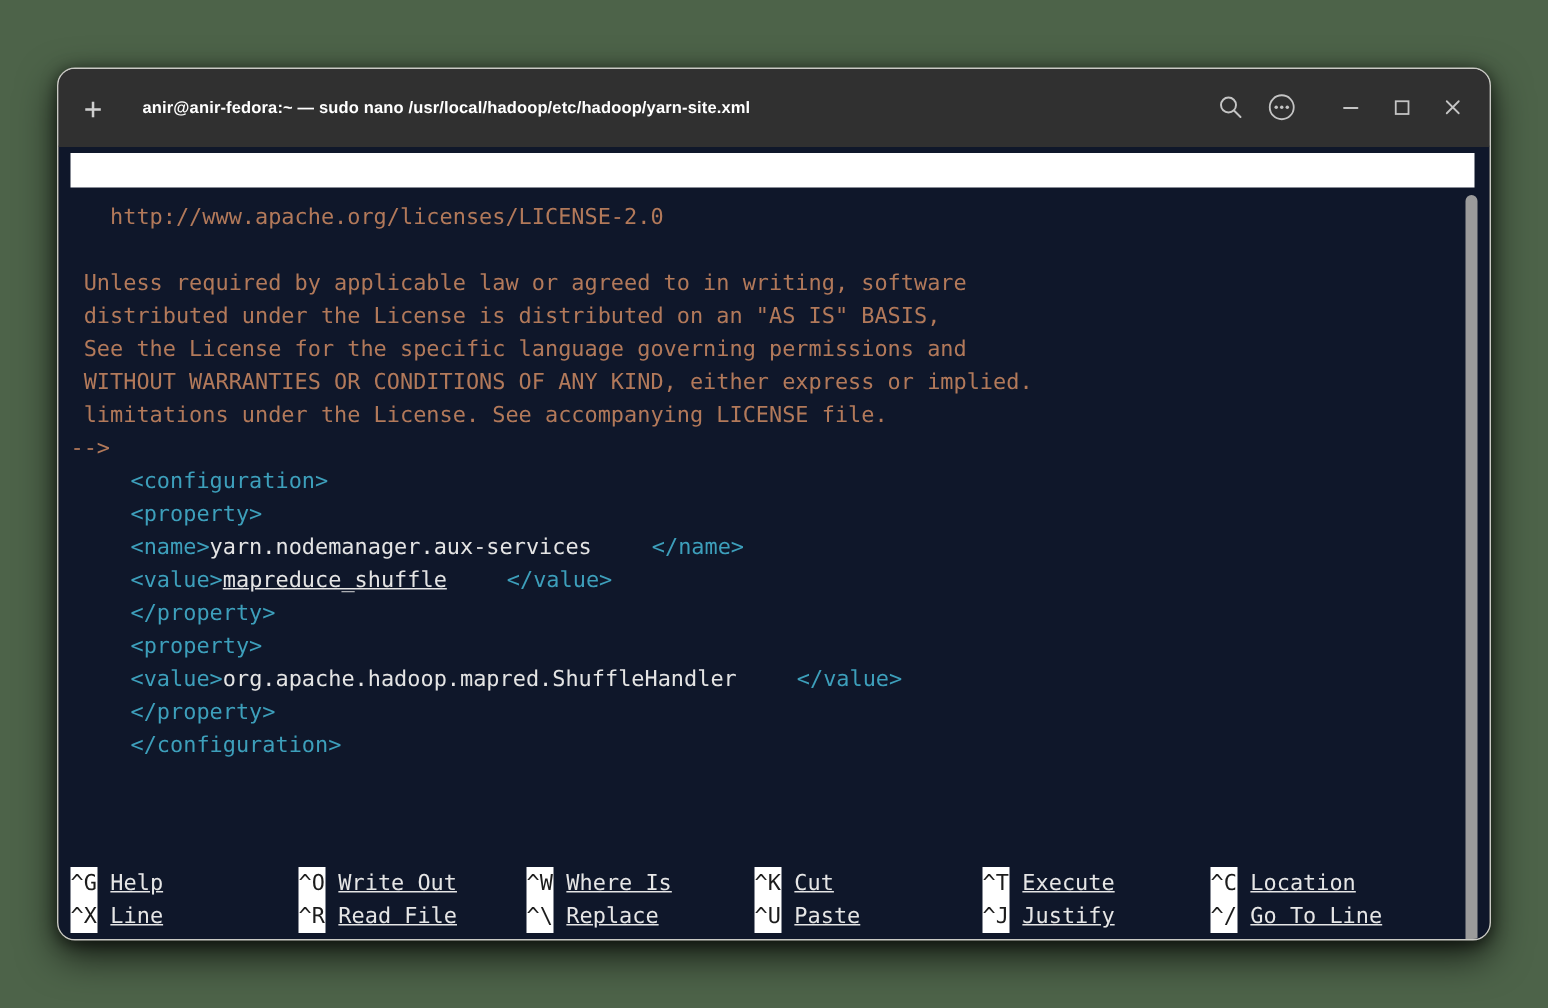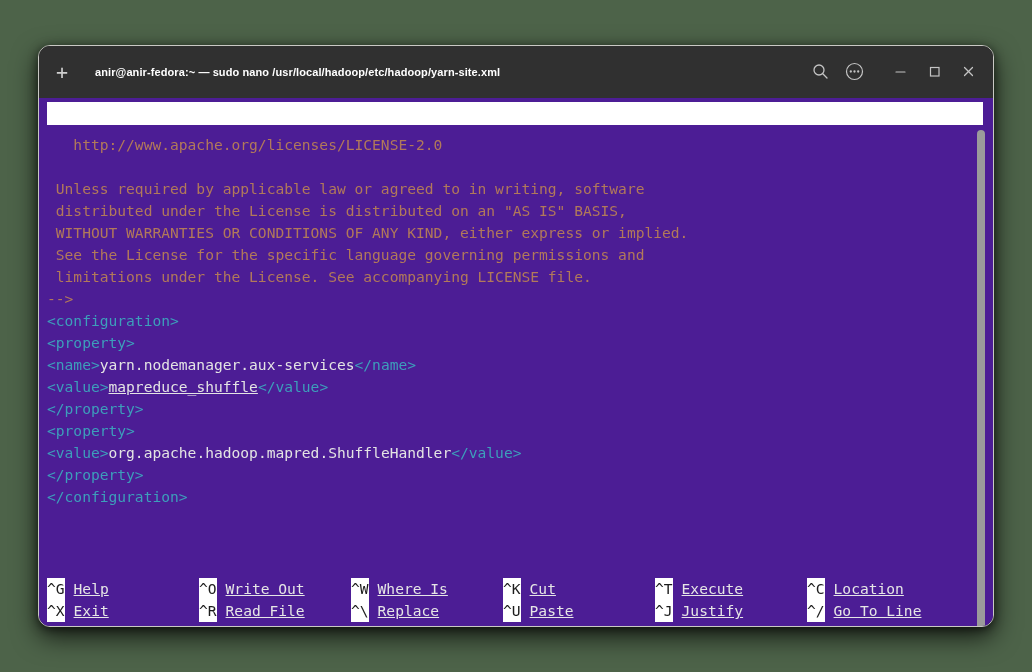--- a/index.html
+++ b/index.html
@@ -120,21 +120,21 @@
   }
 
   .code-line {
     height: 22px;
     line-height: 22px;
     font-size: 14.6px;
     white-space: pre;
     color: #d6d6d6;
   }
   .cmt  { color: #b2795a; }
-  .tag  { color: #3d9fbb; }
+  .tag  { color: #3d9fbb; margin-left: 40px; }
   .txt  { color: #e4e4e4; text-align: right; }
 
   
   #scrollbar-track {
     position: absolute;
     top: 30px;
     right: 6px;
     width: 12px;
     bottom: 6px;
     background: transparent;
@@ -237,34 +237,34 @@
         <div class="tb-icon">
           <svg width="15" height="15" viewBox="0 0 15 15" stroke="currentColor" stroke-width="1.2">
             <line x1="3.5" y1="3.5" x2="11.5" y2="11.5" stroke-linecap="round"></line>
             <line x1="11.5" y1="3.5" x2="3.5" y2="11.5" stroke-linecap="round"></line>
           </svg>
         </div>
 
       </div>
     </div>
 
-    <div id="nano" style="background: #4c1d95;">
+    <div id="nano" style="background: #0f172a;">
 
       <div id="nano-header">
         
         
       </div>
 
       <div id="nano-body">
           <div class="code-line"><span class="cmt" style="color: rgb(178, 121, 90);">   http://www.apache.org/licenses/LICENSE-2.0</span></div>
           <div class="code-line"><span class="cmt" style="color: rgb(178, 121, 90);"></span></div>
           <div class="code-line"><span class="cmt" style="color: rgb(178, 121, 90);"> Unless required by applicable law or agreed to in writing, software</span></div>
           <div class="code-line"><span class="cmt" style="color: rgb(178, 121, 90);"> distributed under the License is distributed on an "AS IS" BASIS,</span></div>
+          <div class="code-line"><span class="cmt" style="color: rgb(178, 121, 90);"> See the License for the specific language governing permissions and</span></div>
           <div class="code-line"><span class="cmt" style="color: rgb(178, 121, 90);"> WITHOUT WARRANTIES OR CONDITIONS OF ANY KIND, either express or implied.</span></div>
-          <div class="code-line"><span class="cmt" style="color: rgb(178, 121, 90);"> See the License for the specific language governing permissions and</span></div>
           <div class="code-line"><span class="cmt" style="color: rgb(178, 121, 90);"> limitations under the License. See accompanying LICENSE file.</span></div>
           <div class="code-line"><span class="cmt" style="color: rgb(178, 121, 90);">--&gt;</span></div>
           <div class="code-line"><span class="tag" style="color: rgb(61, 159, 187);">&lt;configuration&gt;</span></div>
           <div class="code-line"><span class="tag" style="color: rgb(61, 159, 187);">&lt;property&gt;</span></div>
           <div class="code-line"><span class="tag" style="color: rgb(61, 159, 187);">&lt;name&gt;</span><span class="txt" style="color: rgb(228, 228, 228);">yarn.nodemanager.aux-services</span><span class="tag" style="color: rgb(61, 159, 187);">&lt;/name&gt;</span></div>
           <div class="code-line"><span class="tag" style="color: rgb(61, 159, 187);">&lt;value&gt;</span><span class="txt" style="color: rgb(228, 228, 228); text-decoration: underline;">mapreduce_shuffle</span><span class="tag" style="color: rgb(61, 159, 187);">&lt;/value&gt;</span></div>
           <div class="code-line"><span class="tag" style="color: rgb(61, 159, 187);">&lt;/property&gt;</span></div>
           <div class="code-line"><span class="tag" style="color: rgb(61, 159, 187);">&lt;property&gt;</span></div>
           <div class="code-line"><span class="tag" style="color: rgb(61, 159, 187);">&lt;value&gt;</span><span class="txt" style="color: rgb(228, 228, 228);">org.apache.hadoop.mapred.ShuffleHandler</span><span class="tag" style="color: rgb(61, 159, 187);">&lt;/value&gt;</span></div>
           <div class="code-line"><span class="tag" style="color: rgb(61, 159, 187);">&lt;/property&gt;</span></div>
@@ -278,21 +278,21 @@
       <div id="shortcut-bar">
         <div class="sc-row" id="sc-row-1">
             <div class="sc-item" style="left: 0px;"><span class="sc-key">^G</span><span class="sc-label">Help</span></div>
             <div class="sc-item" style="left: 152px;"><span class="sc-key">^O</span><span class="sc-label">Write Out</span></div>
             <div class="sc-item" style="left: 304px;"><span class="sc-key">^W</span><span class="sc-label">Where Is</span></div>
             <div class="sc-item" style="left: 456px;"><span class="sc-key">^K</span><span class="sc-label">Cut</span></div>
             <div class="sc-item" style="left: 608px;"><span class="sc-key">^T</span><span class="sc-label">Execute</span></div>
             <div class="sc-item" style="left: 760px;"><span class="sc-key">^C</span><span class="sc-label">Location</span></div>
           </div>
         <div class="sc-row" id="sc-row-2">
-            <div class="sc-item" style="left: 0px;"><span class="sc-key">^X</span><span class="sc-label">Exit</span></div>
+            <div class="sc-item" style="left: 0px;"><span class="sc-key">^X</span><span class="sc-label">Line</span></div>
             <div class="sc-item" style="left: 152px;"><span class="sc-key">^R</span><span class="sc-label">Read File</span></div>
             <div class="sc-item" style="left: 304px;"><span class="sc-key">^\</span><span class="sc-label">Replace</span></div>
             <div class="sc-item" style="left: 456px;"><span class="sc-key">^U</span><span class="sc-label">Paste</span></div>
             <div class="sc-item" style="left: 608px;"><span class="sc-key">^J</span><span class="sc-label">Justify</span></div>
             <div class="sc-item" style="left: 760px;"><span class="sc-key">^/</span><span class="sc-label">Go To Line</span></div>
           </div>
       </div>
 
     </div>
   </div>

